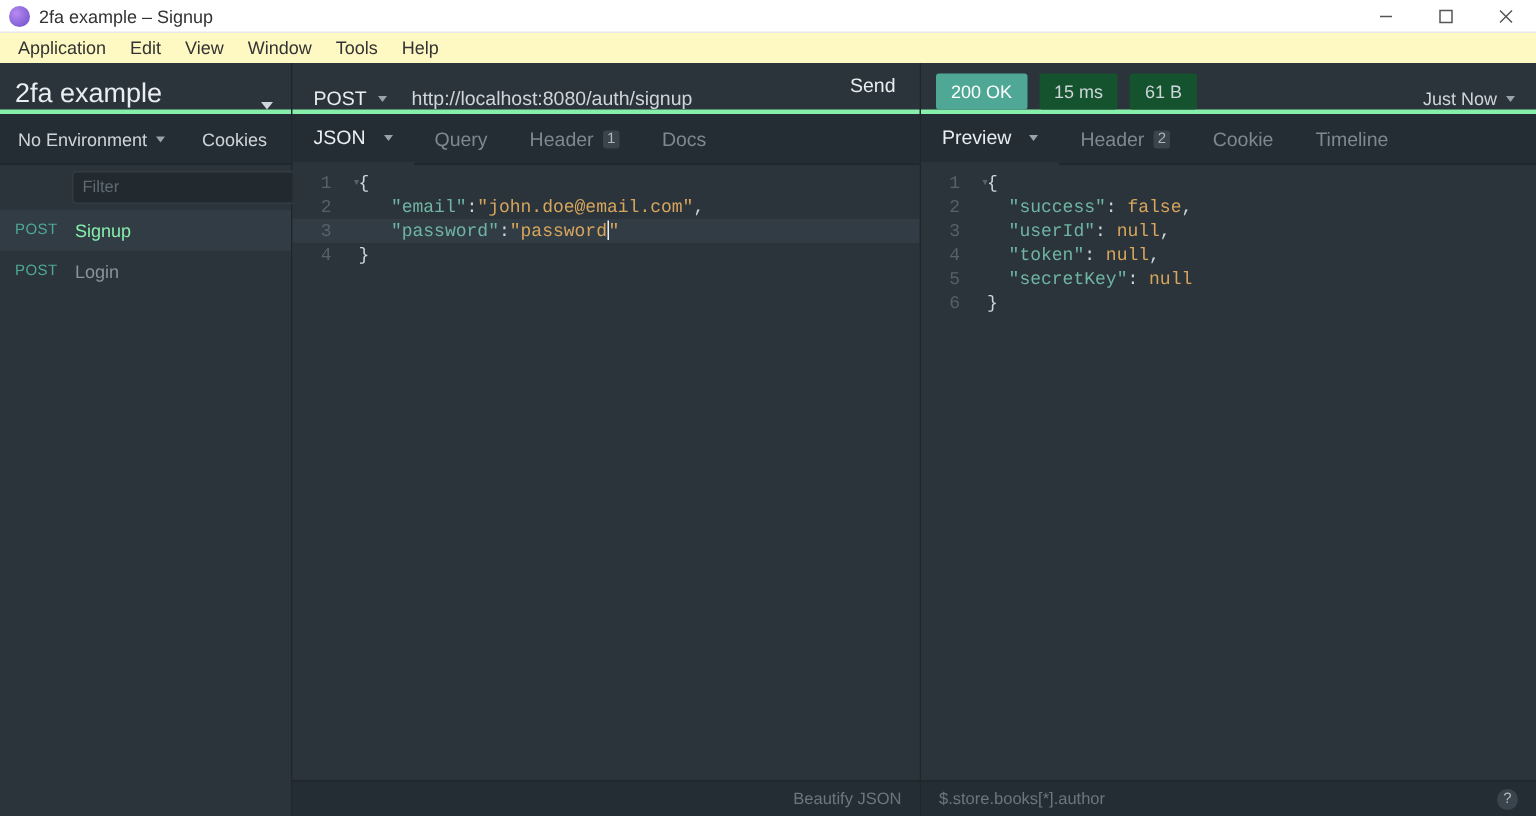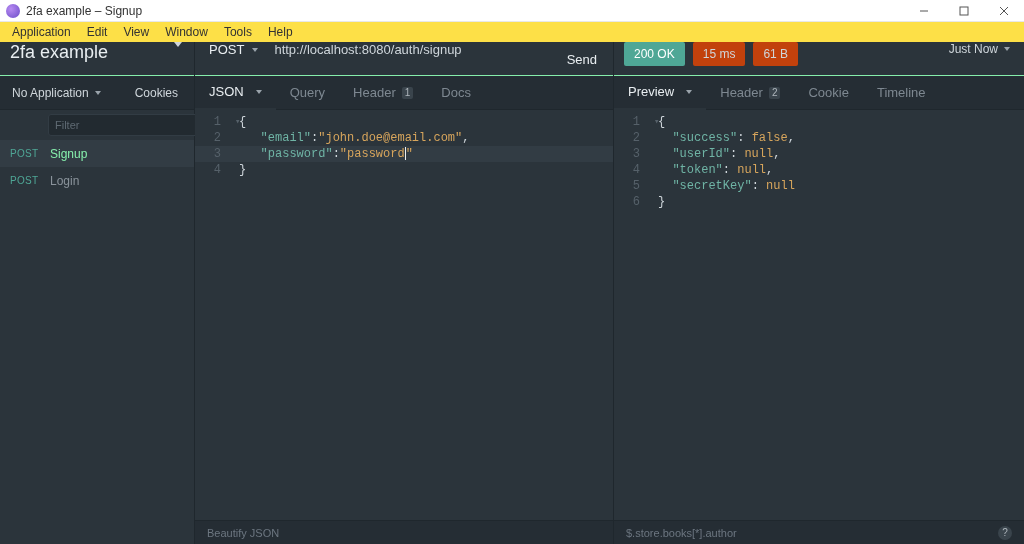--- a/index.html
+++ b/index.html
@@ -5,37 +5,37 @@
   * { box-sizing: border-box; margin: 0; padding: 0; }
   html, body { width: 1024px; height: 544px; font-family: "Segoe UI", Arial, sans-serif; overflow: hidden; background:#fff; }
   
   .titlebar { height: 22px; display:flex; align-items:center; background:#fff; border-bottom:1px solid #e8e8e8; font-size:12px; color:#333; }
   .titlebar .logo { width:14px; height:14px; border-radius:50%; margin:0 6px 0 6px; background:radial-gradient(circle at 35% 35%, #b78af2, #6a4cc7); }
   .titlebar .title { flex:0 0 auto; }
   .titlebar .spacer { flex:1; }
   .titlebar .winbtn { width:40px; height:22px; display:flex; align-items:center; justify-content:center; color:#555; }
   .winbtn svg { stroke:#555; }
   
-  .menubar { height:20px; background:#fde047; display:flex; align-items:center; font-size:12px; color:#333; padding-left:4px; }
+  .menubar { height:20px; background:#fef9c3; display:flex; align-items:center; font-size:12px; color:#333; padding-left:4px; }
   .menubar .menuitem { padding:0 8px; line-height:20px; }
   
   .app { display:flex; height:calc(544px - 22px - 20px); background:#2b343b; color:#cfd6db; }
   .sidebar { width:195px; display:flex; flex-direction:column; background:#2b343b; border-right:1px solid #1f272d; }
   .mainpane { flex:1; display:flex; flex-direction:column; border-right:1px solid #1f272d; min-width:0; }
   .respane { width:410px; display:flex; flex-direction:column; min-width:0; }
   
-  .toprow { height:34px; display:flex; align-items:flex-start; background:#2b343b; border-bottom:1px solid #86efac; }
+  .toprow { height:34px; display:flex; align-items:flex-end; background:#2b343b; border-bottom:3px solid #86efac; }
   .collection { font-size:18px; color:#e9eef1; padding-left:10px; flex:1; display:flex; align-items:center; gap:8px; }
   .dd-caret { width:0; height:0; border-left:4px solid transparent; border-right:4px solid transparent; border-top:5px solid #cfd6db; display:inline-block; margin-left:6px; }
   .dd-caret.sm { border-left-width:3px; border-right-width:3px; border-top-width:4px; border-top-color:#9aa3ab; }
   .method { color:#e9eef1; font-size:13px; padding:0 10px 0 14px; display:flex; align-items:center; }
   .url { flex:1; font-size:13px; color:#cfd6db; background:transparent; border:none; outline:none; padding-left:6px; }
   .sendbtn { color:#e9eef1; font-size:13px; padding:0 16px; height:34px; display:flex; align-items:center; }
   .statusbtn { height:24px; padding:0 10px; margin-left:10px; background:#4fa796; color:#fff; font-size:12px; display:flex; align-items:center; border-radius:2px; }
-  .chip { height:24px; padding:0 10px; margin-left:8px; background:#c2410c; color:#cfd6db; font-size:12px; display:flex; align-items:center; border-radius:2px; }
+  .chip { height:24px; padding:0 10px; margin-left:8px; background:#14532d; color:#cfd6db; font-size:12px; display:flex; align-items:center; border-radius:2px; }
   .justnow { margin-left:auto; padding-right:14px; font-size:12px; color:#cfd6db; display:flex; align-items:center; }
   
   .tabrow { height:34px; background:#252d34; border-bottom:1px solid #1f272d; display:flex; align-items:center; font-size:13px; }
   .tab { padding:0 14px; height:34px; display:flex; align-items:center; color:#7e8891; gap:6px; }
   .tab.active { color:#e9eef1; border-bottom:2px solid #2b343b; }
   .badge { background:#3a444c; color:#aeb6bc; font-size:10px; border-radius:2px; padding:0 3px; line-height:12px; }
   
   .sidebar .tabrow { padding-left:8px; justify-content:space-between; }
   .envsel { color:#cfd6db; font-size:12px; display:flex; align-items:center; padding-left:4px; }
   .cookies { color:#cfd6db; font-size:12px; padding-right:16px; }
@@ -56,21 +56,21 @@
   .edline { display:flex; }
   .gutter { width:36px; text-align:right; padding-right:10px; color:#56616a; user-select:none; }
   .code { white-space:pre; color:#cfd6db; }
   .edline.hl { background:#323c44; }
   .fold { color:#56616a; font-size:9px; padding-left:4px; width:8px; }
   .k { color:#6fb4a5; } 
   .s { color:#d7a55c; } 
   .b { color:#d7a55c; } 
   .cursor { display:inline-block; width:1px; height:13px; background:#e9eef1; vertical-align:middle; }
   
-  .footer { height:24px; background:#252d34; border-top:1px solid #1f272d; display:flex; align-items:center; font-size:11px; color:#6c7680; padding:0 12px; }
+  .footer { height:24px; background:#252d34; border-top:1px solid #1f272d; display:flex; align-items:center; font-size:11px; color:#6c7680; padding:0 12px;justify-content:flex-end; }
   .footer .help { margin-left:auto; width:14px; height:14px; border-radius:50%; background:#3a444c; color:#aeb6bc; display:flex; align-items:center; justify-content:center; font-size:10px; }
 </style>
 </head>
 <body>
 
 <div class="titlebar">
   <div class="logo"></div>
   <div class="title">2fa example – Signup</div>
   <div class="spacer"></div>
   <div class="winbtn">
@@ -104,21 +104,21 @@
 
   <div class="sidebar">
     <div class="toprow">
       <div class="collection">
         <span>2fa example</span>
       </div>
       <span class="dd-caret" style="margin-right:12px;"></span>
     </div>
     <div class="tabrow">
       <div class="envsel">
-        <span>No Application</span>
+        <span>No Environment</span>
         <span class="dd-caret sm" style="margin-left:6px;"></span>
       </div>
       <div class="cookies" style="margin-left:auto;">Cookies</div>
     </div>
     <div class="filterrow">
       <input placeholder="Filter" style="">
       <div class="plusbtn">+</div>
       <span class="dd-caret sm"></span>
     </div>
     <div class="reqlist" id="reqlist">

